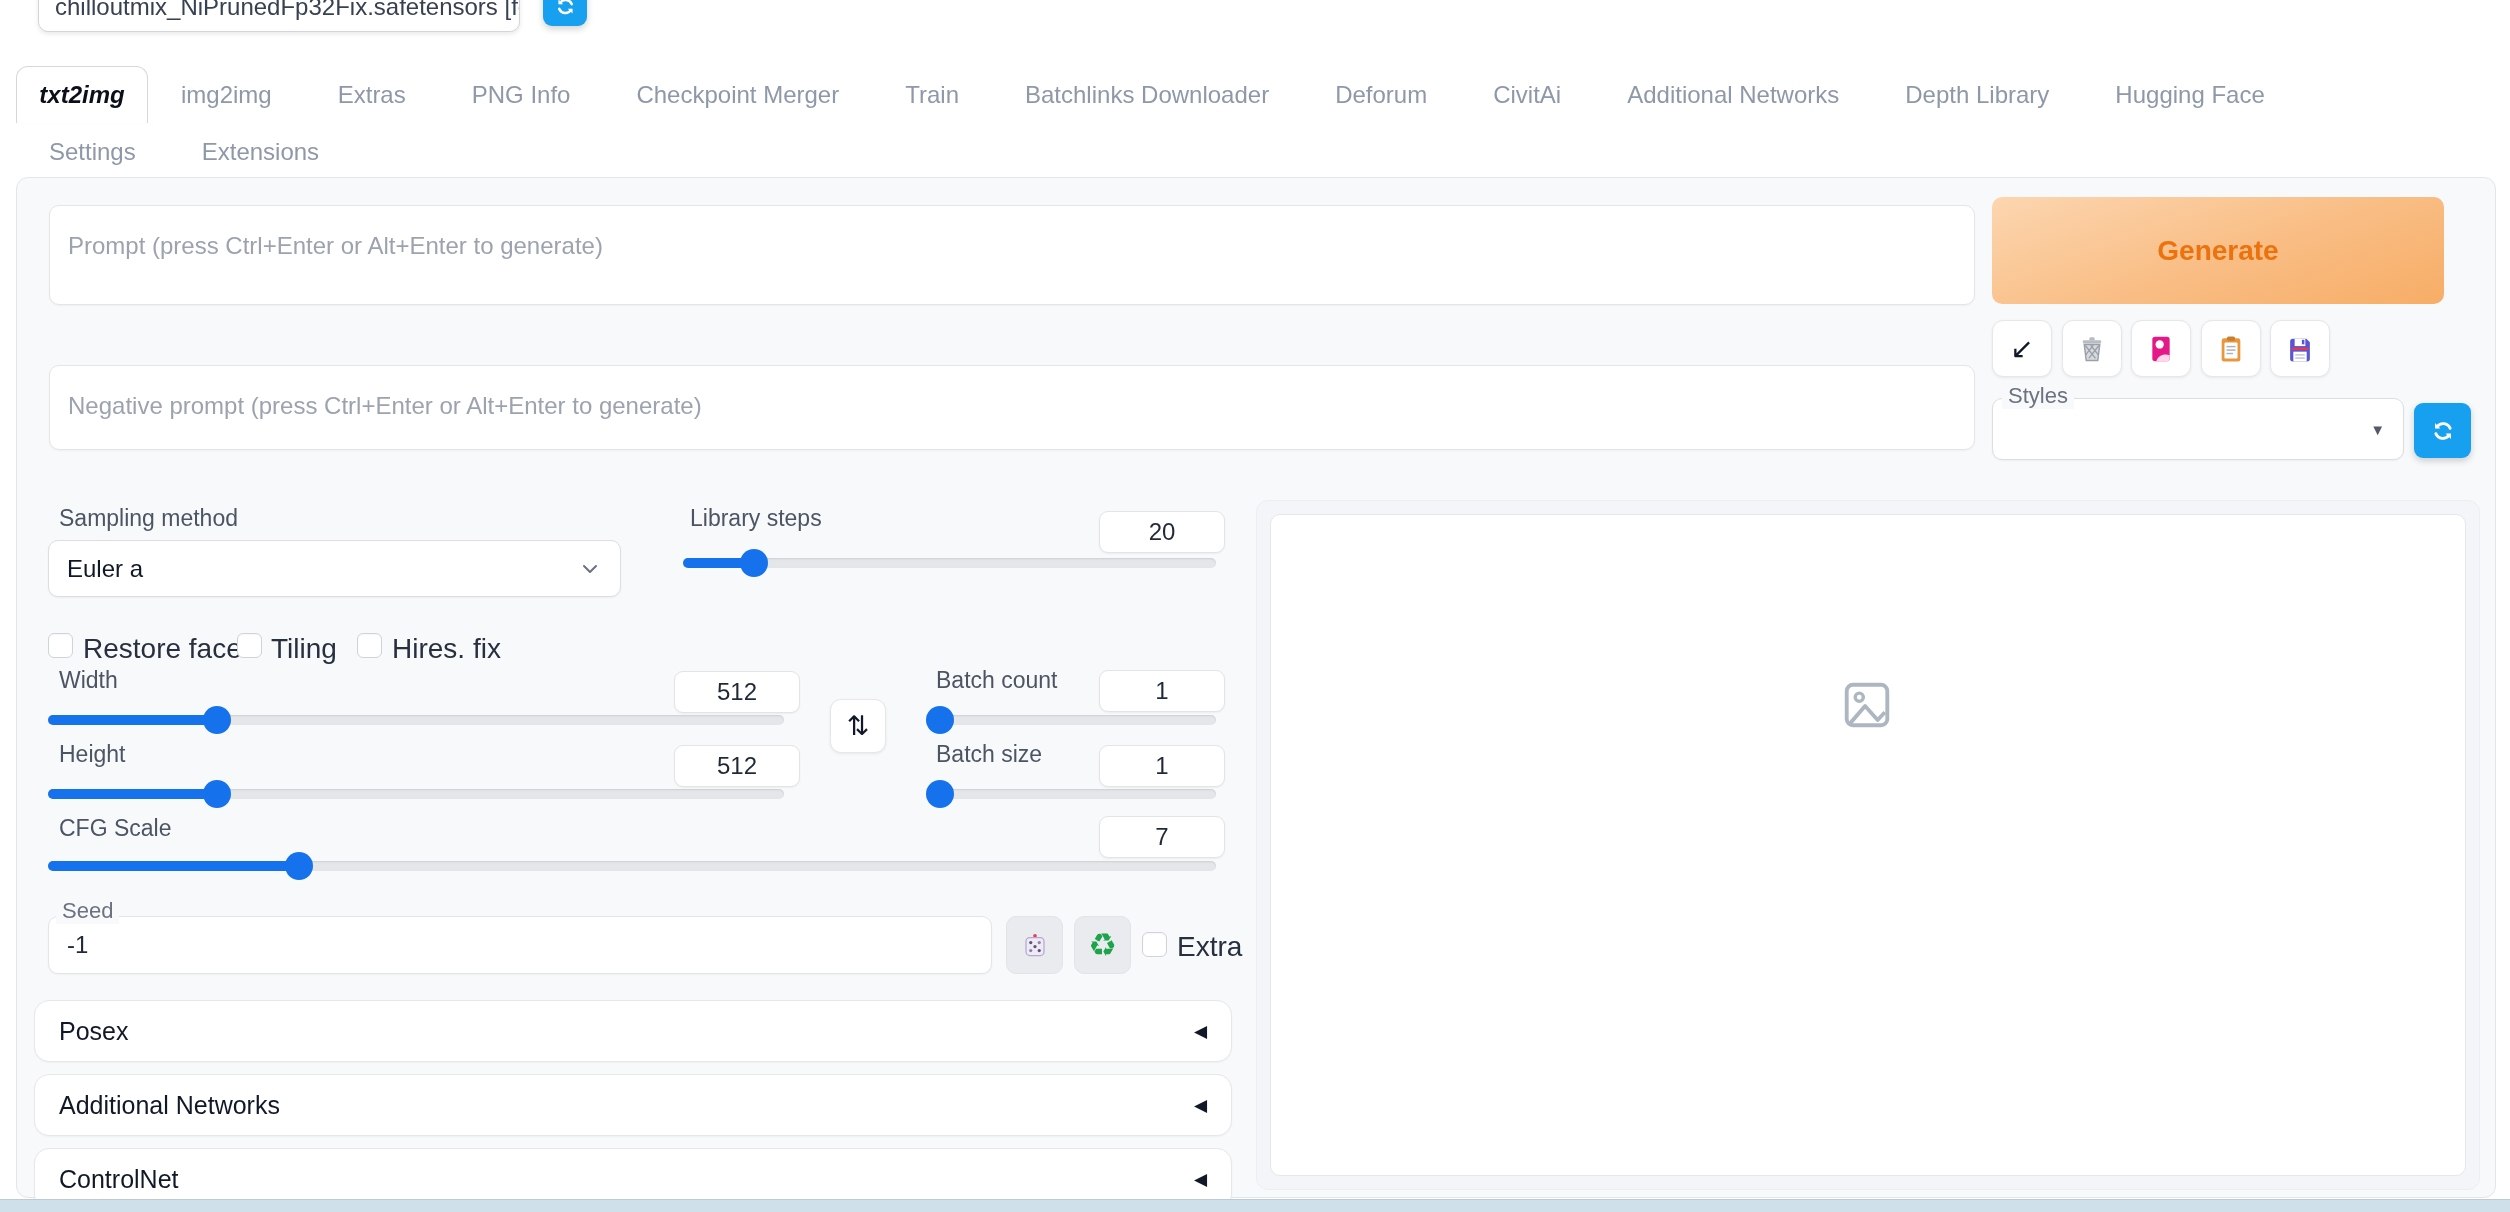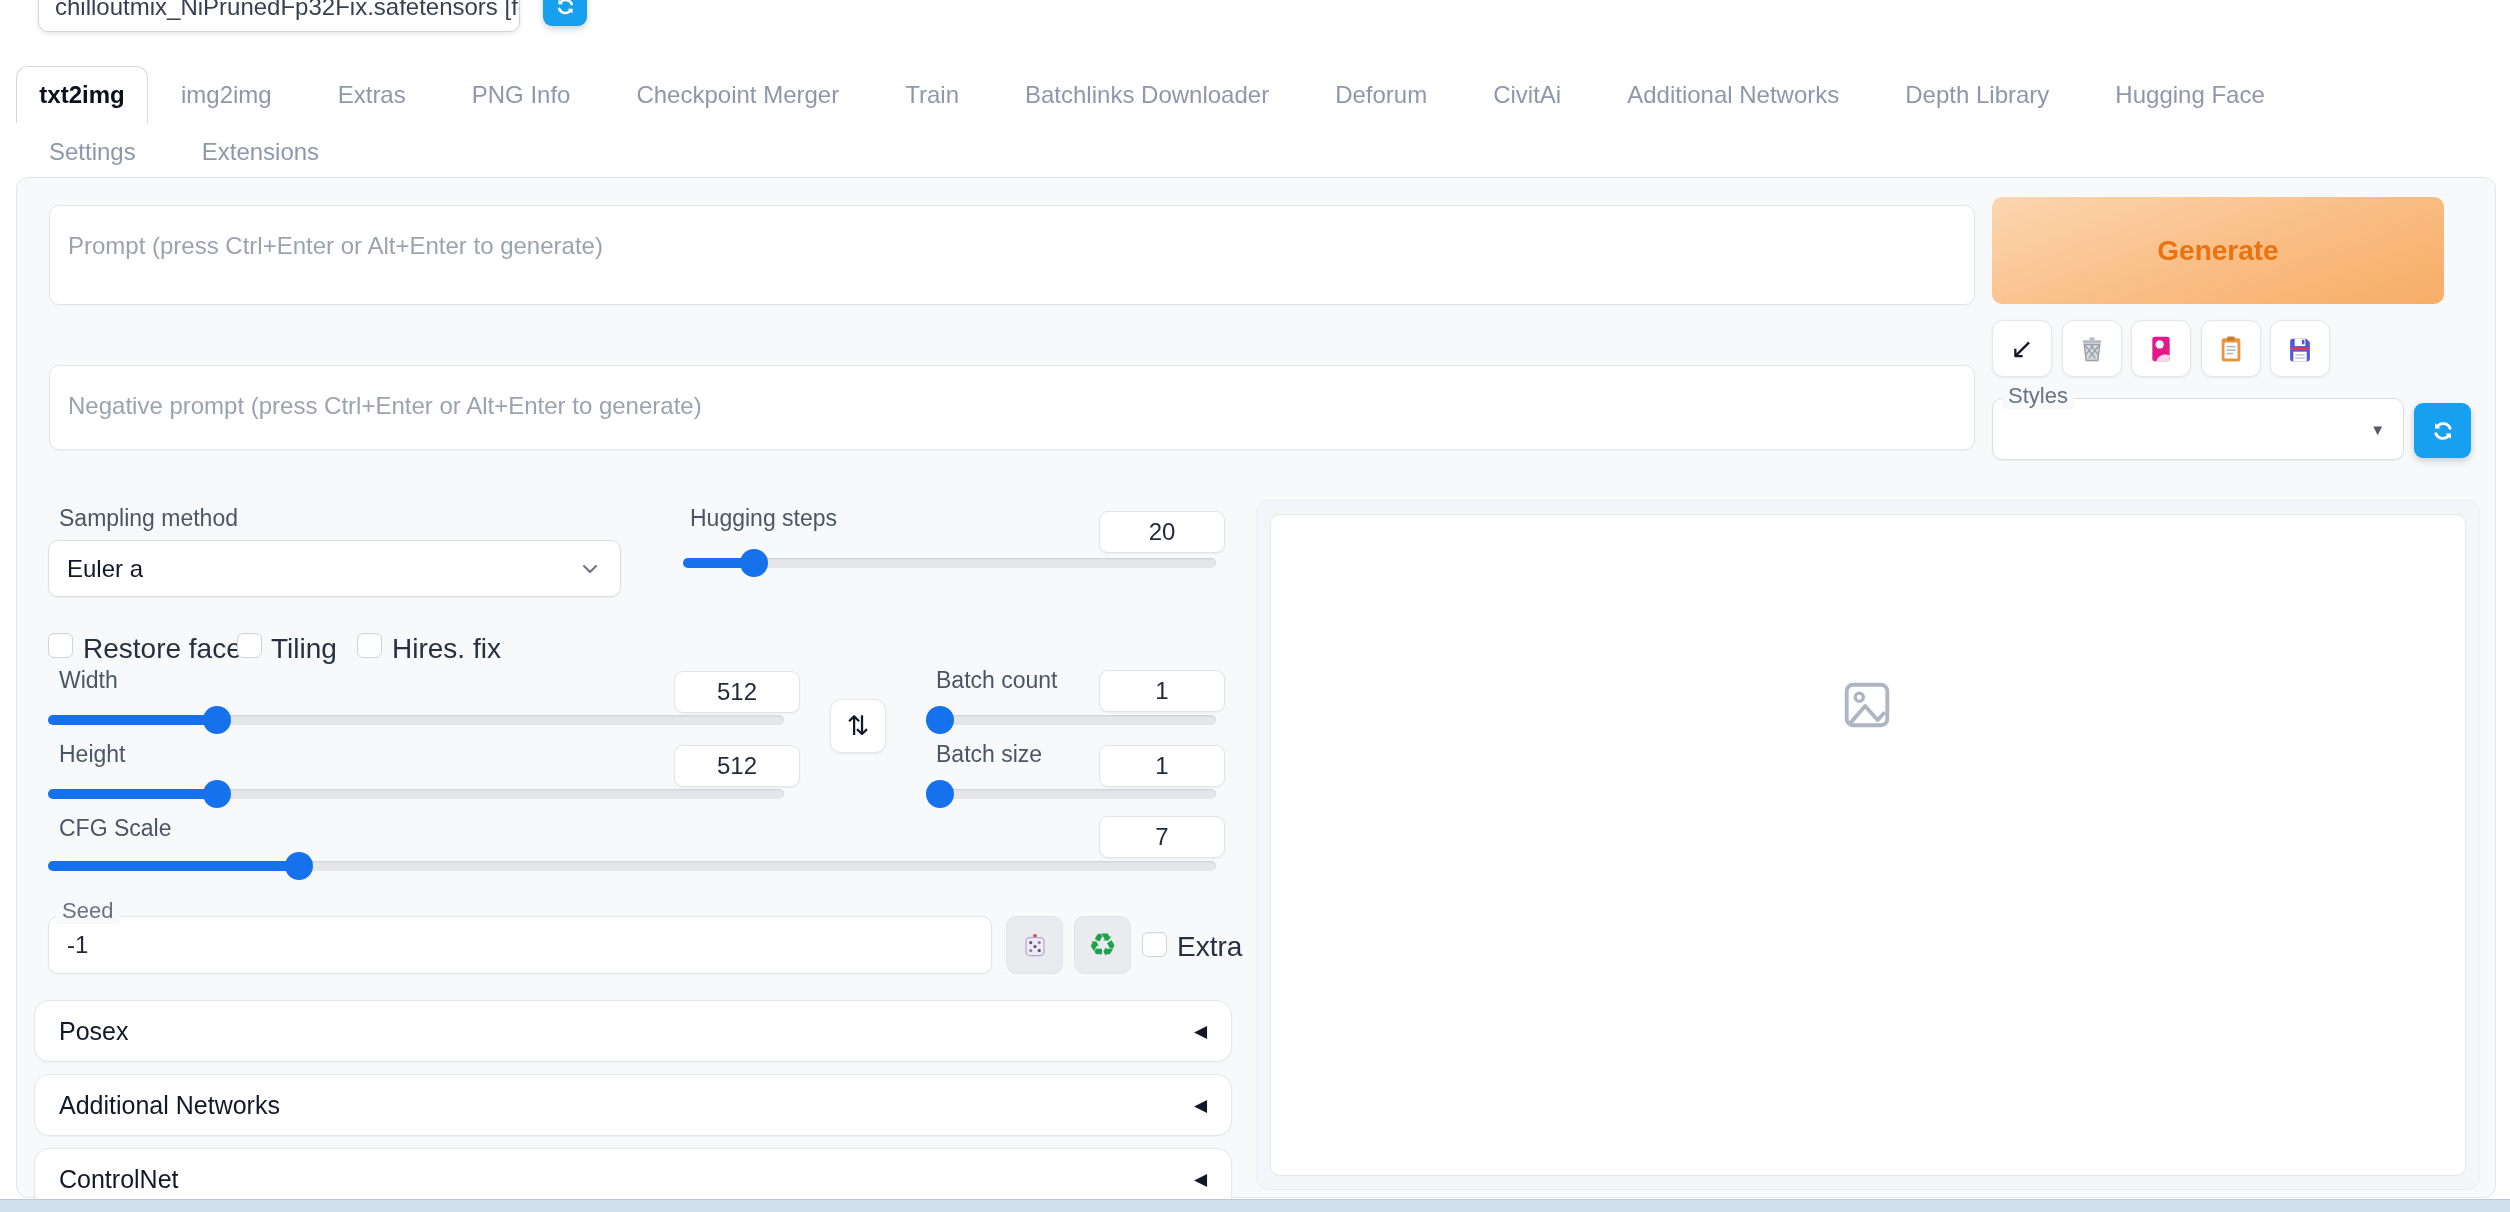--- a/index.html
+++ b/index.html
@@ -95,21 +95,21 @@
       <g fill="none" stroke="#fff" stroke-width="2.6" stroke-linecap="round">
         <path d="M18.6 9.6 A7 7 0 0 0 6.4 8.2"></path>
         <path d="M5.4 14.4 A7 7 0 0 0 17.6 15.8"></path>
       </g>
       <path d="M4.6 4.6 v5 h5 z" fill="#fff"></path>
       <path d="M19.4 19.4 v-5 h-5 z" fill="#fff"></path>
     </svg>
   </div>
 
   <div class="abs tabrow" style="left:16px;top:66px;height:58px;">
-    <div class="tab active" style="width:130px;padding:0;">
+    <div class="tab active" style="width:130px;padding:0;font-style:italic;">
         <span>txt2img</span>
       </div>
     <div class="tab">img2img</div>
     <div class="tab">Extras</div>
     <div class="tab">PNG Info</div>
     <div class="tab">Checkpoint Merger</div>
     <div class="tab">Train</div>
     <div class="tab">Batchlinks Downloader</div>
     <div class="tab">Deforum</div>
     <div class="tab">CivitAi</div>
@@ -187,21 +187,21 @@
   </div>
 
   <div class="abs field-label" style="left:59px;top:505px;">Sampling method</div>
   <div class="abs select-box" style="left:48px;top:540px;width:573px;height:57px;">
     <span>Euler a</span>
     <svg width="24" height="24" viewBox="0 0 24 24">
       <polyline points="6 9 12 15 18 9" fill="none" stroke="#6b7280" stroke-width="2" stroke-linecap="round" stroke-linejoin="round"></polyline>
     </svg>
   </div>
 
-  <div class="abs field-label" style="left:690px;top:505px;">Hugging steps</div>
+  <div class="abs field-label" style="left:690px;top:505px;">Library steps</div>
   <input class="abs num-box" style="left: 1099px; top: 511px;" value="20">
   <div class="abs slider" style="left:683px;top:549px;width:533px;">
     <div class="track">
       <div class="fill" style="width: 13.3%;">
         <div class="thumb"></div>
       </div>
     </div>
   </div>
 
   <div class="abs checkbox" style="left:48px;top:633px;"></div>

